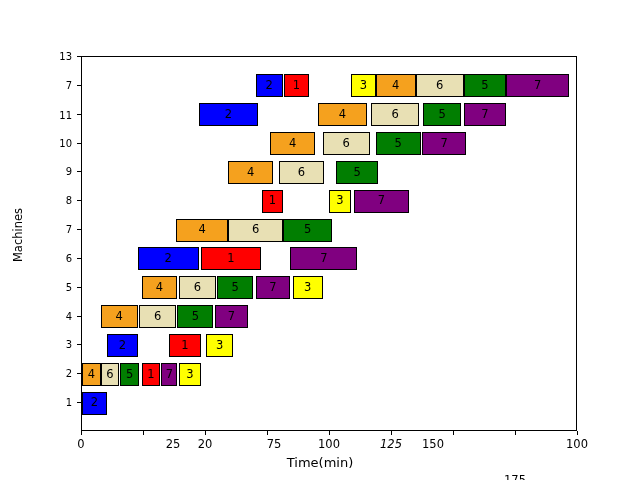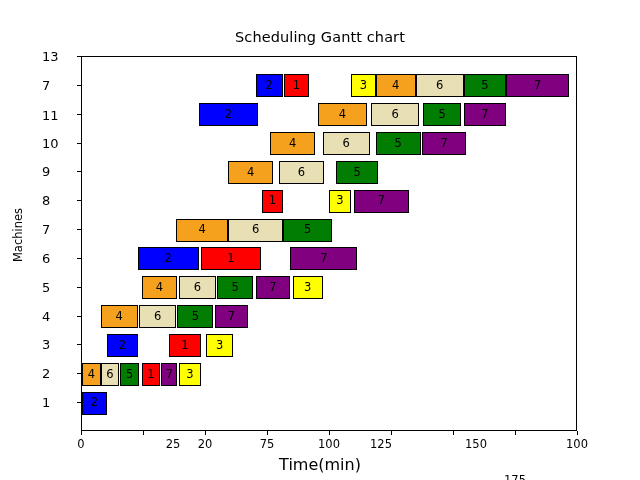--- a/index.html
+++ b/index.html
@@ -80,54 +80,54 @@
   }
   .tick-y {
     position: absolute;
     width: 4px;
     height: 1px;
     background: #000000;
     left: 77px;
   }
   .tick-y-label {
     position: absolute;
-    font-size: 13px;
-    color: #000000;
+    font-size: 10px;
+    color: #000000;
+    text-align: right;
     width: 30px;
     left: 42px;
     transform: translateY(-50%);
     white-space: nowrap;
   }
   #xlabel {
     position: absolute;
     left: 0;
     top: 455px;
     width: 640px;
     text-align: center;
-    font-size: 16px;
+    font-size: 13px;
     color: #000000;
   }
   #ylabel {
     position: absolute;
     left: -72px;
     top: 228px;
     width: 180px;
     text-align: center;
     font-size: 11.5px;
     color: #000000;
     transform: rotate(-90deg);
     transform-origin: center center;
   }
 </style>
 </head>
 <body>
 
 <div id="figure">
 
-  <div id="chart-title">Scheduling Gantt chart</div>
 
   <div id="plot-area">
     <div id="bars-layer">
         <div class="bar" style="left: 0px; width: 24.8px; top: 334.654px; background: rgb(0, 0, 255);">
           <span>2</span>
         </div>
         <div class="bar" style="left: 0px; width: 18.6px; top: 305.808px; background: rgb(245, 161, 30);">
           <span>4</span>
         </div>
         <div class="bar" style="left: 18.6px; width: 18.6px; top: 305.808px; background: rgb(232, 224, 180);">
@@ -269,27 +269,27 @@
   </div>
 
   <div id="x-axis">
       <div class="tick-x" style="left: 81px;"></div>
       <div class="tick-x-label" style="left: 81px;">0</div>
       <div class="tick-x" style="left: 143px;"></div>
       <div class="tick-x-label" style="left: 143px; margin-left: 30px;">25</div>
       <div class="tick-x" style="left: 205px;"></div>
       <div class="tick-x-label" style="left: 205px;">20</div>
       <div class="tick-x" style="left: 267px;"></div>
-      <div class="tick-x-label" style="left: 267px;">75</div>
+      <div class="tick-x-label" style="left: 274px;">75</div>
       <div class="tick-x" style="left: 329px;"></div>
       <div class="tick-x-label" style="left: 329px;">100</div>
       <div class="tick-x" style="left: 391px;"></div>
-      <div class="tick-x-label" style="left: 381px;">125</div>
+      <div class="tick-x-label" style="left: 391px; font-style: italic;">125</div>
       <div class="tick-x" style="left: 453px;"></div>
-      <div class="tick-x-label" style="left: 476px;">150</div>
+      <div class="tick-x-label" style="left: 433px;">150</div>
       <div class="tick-x" style="left: 515px;"></div>
       <div class="tick-x-label" style="left: 515px; margin-top: 36px;">175</div>
       <div class="tick-x" style="left: 577px;"></div>
       <div class="tick-x-label" style="left: 577px;">100</div>
     </div>
   <div id="y-axis">
       <div class="tick-y" style="top: 402.154px;"></div>
       <div class="tick-y-label" style="top: 402.154px;">1</div>
       <div class="tick-y" style="top: 373.308px;"></div>
       <div class="tick-y-label" style="top: 373.308px;">2</div>

